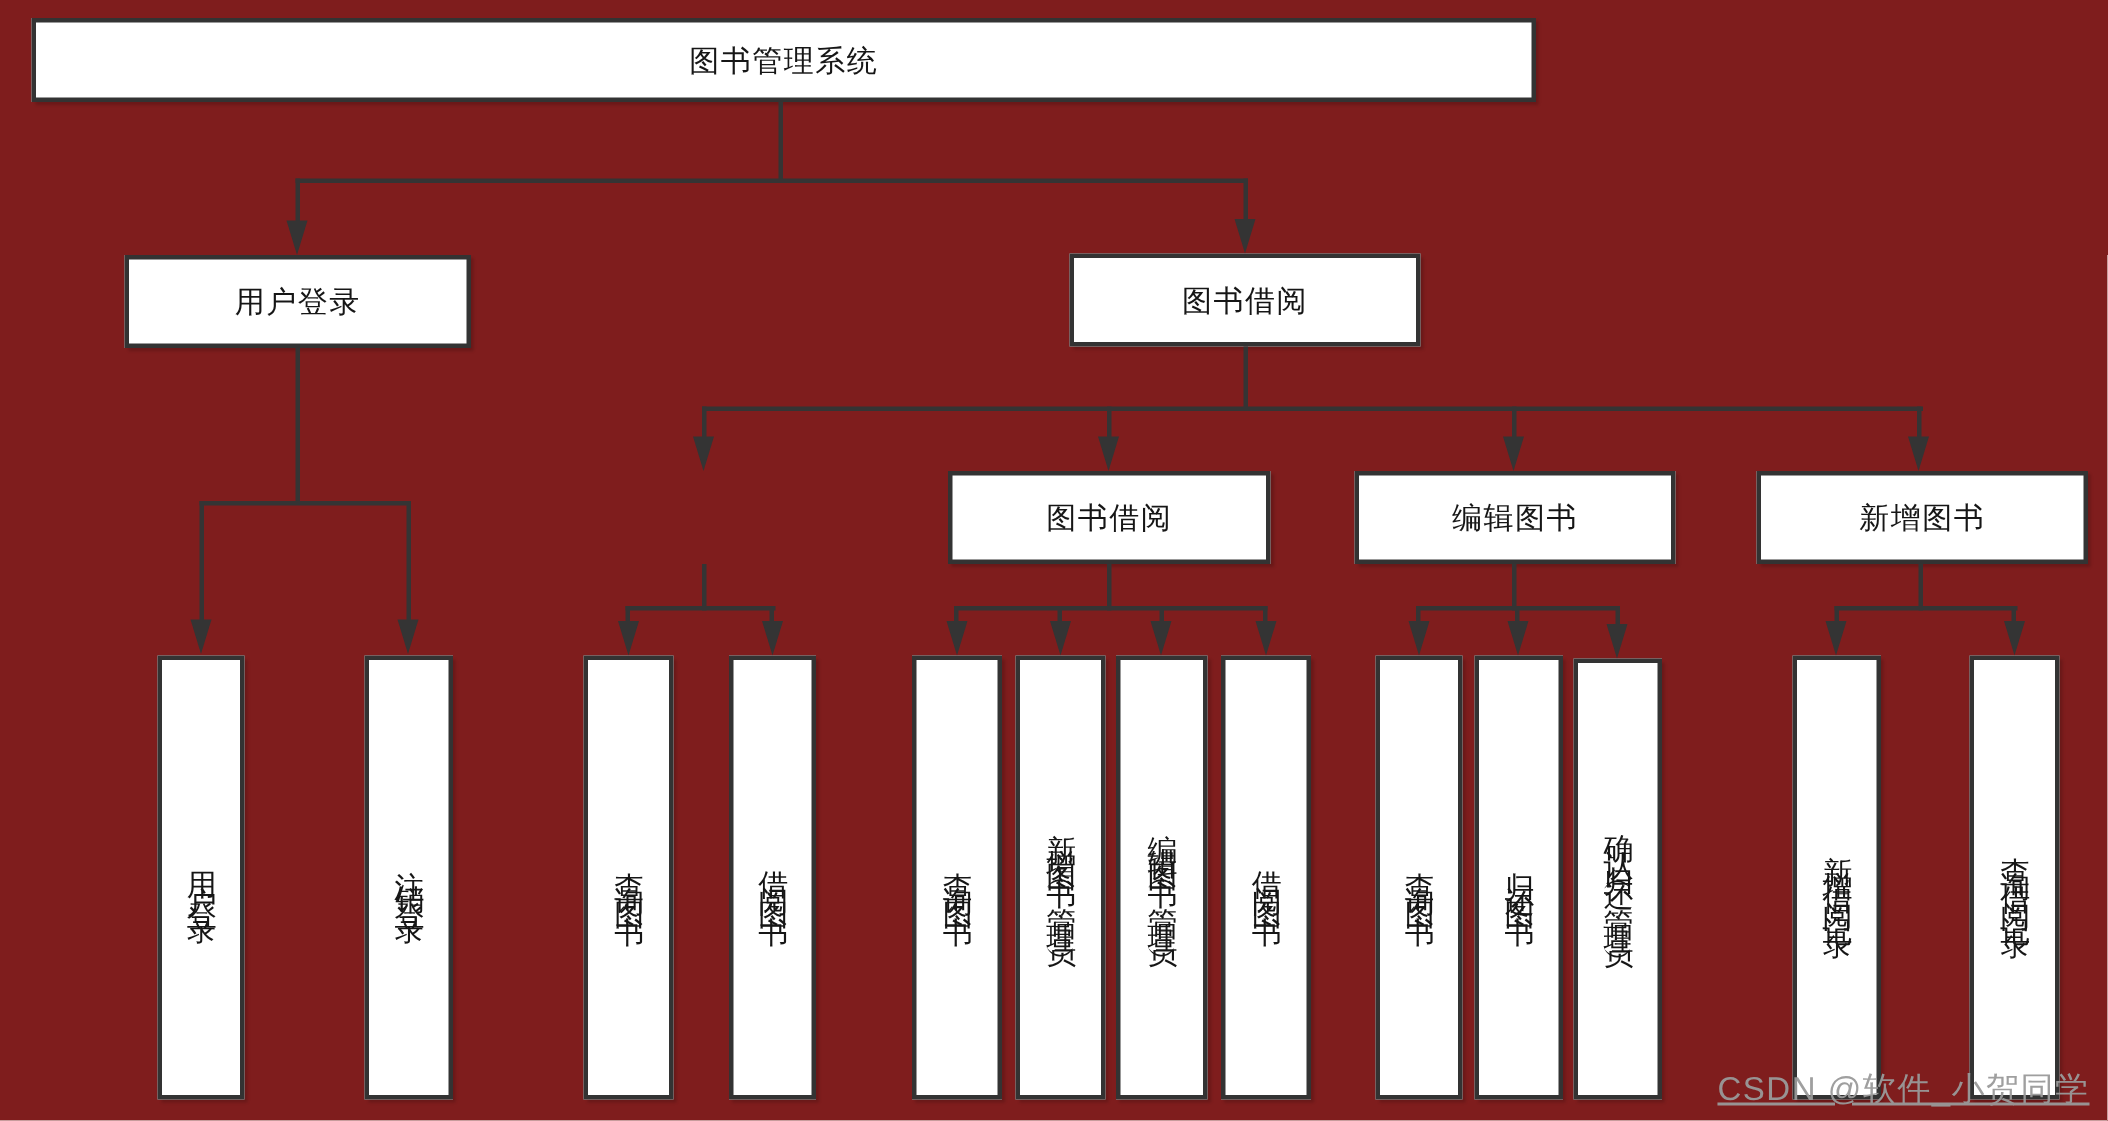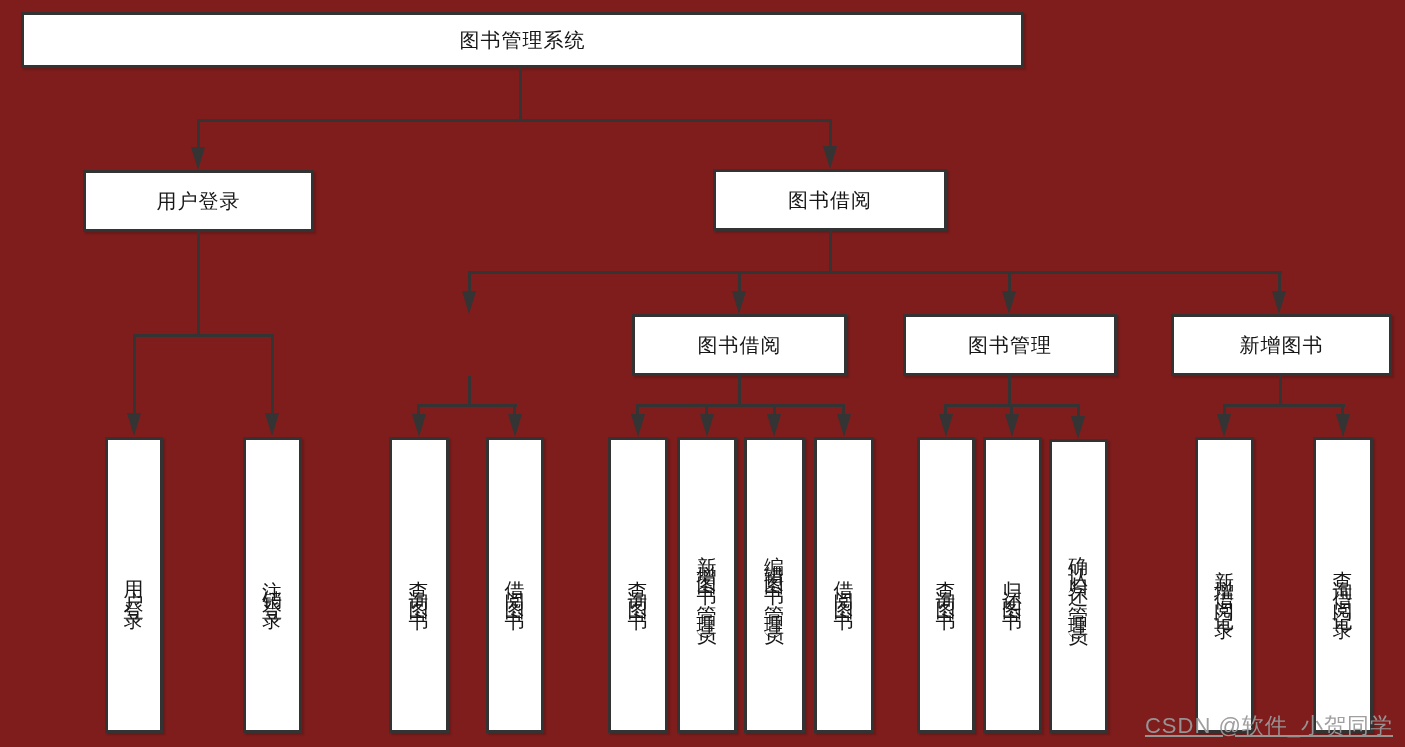--- a/index.html
+++ b/index.html
@@ -35,21 +35,21 @@
 
   <div class="node" style="left:21px;top:12px;width:1003px;height:56px">图书管理系统</div>
 
   <div class="node" style="left:83px;top:170px;width:231px;height:62px">用户登录</div>
 
   <div class="node" style="left:713px;top:169px;width:234px;height:62px">图书借阅</div>
 
 
   <div class="node" style="left:632px;top:314px;width:215px;height:62px">图书借阅</div>
 
-  <div class="node" style="left:903px;top:314px;width:214px;height:62px">图书管理</div>
+  <div class="node" style="left:903px;top:314px;width:214px;height:62px">编辑图书</div>
 
   <div class="node" style="left:1171px;top:314px;width:221px;height:62px">新增图书</div>
 
   <div class="node vnode" style="left:105px;top:437px;width:58px;height:296px">用户登录</div>
 
   <div class="node vnode" style="left:243px;top:437px;width:59px;height:296px">注销登录</div>
 
   <div class="node vnode" style="left:389px;top:437px;width:60px;height:296px">查询图书</div>
 
   <div class="node vnode" style="left:486px;top:437px;width:58px;height:296px">借阅图书</div>

